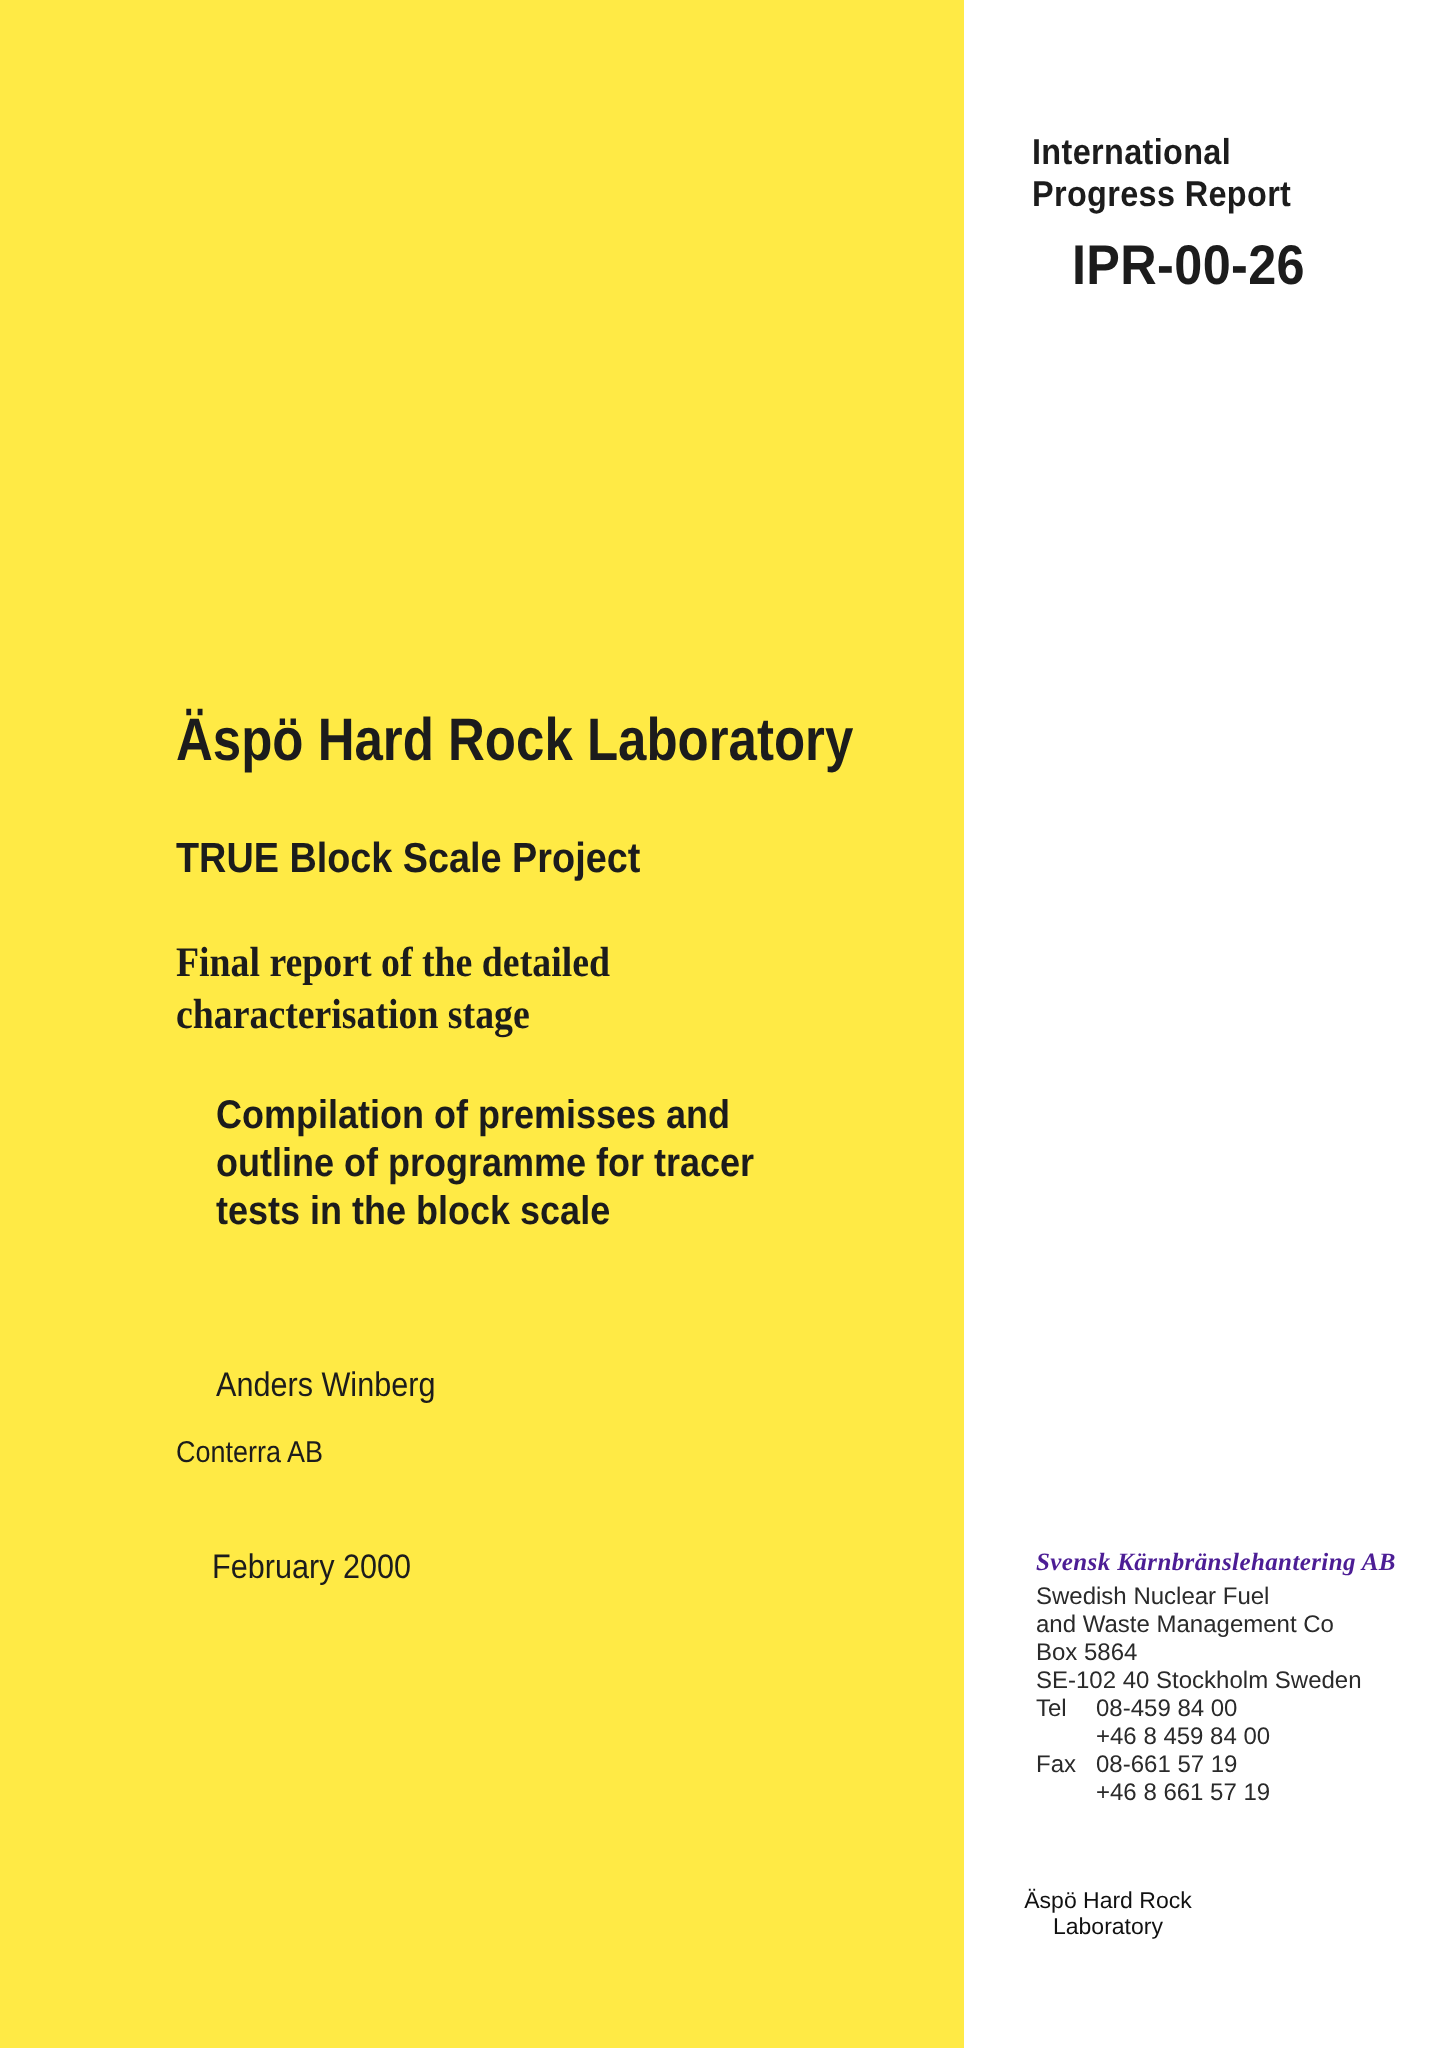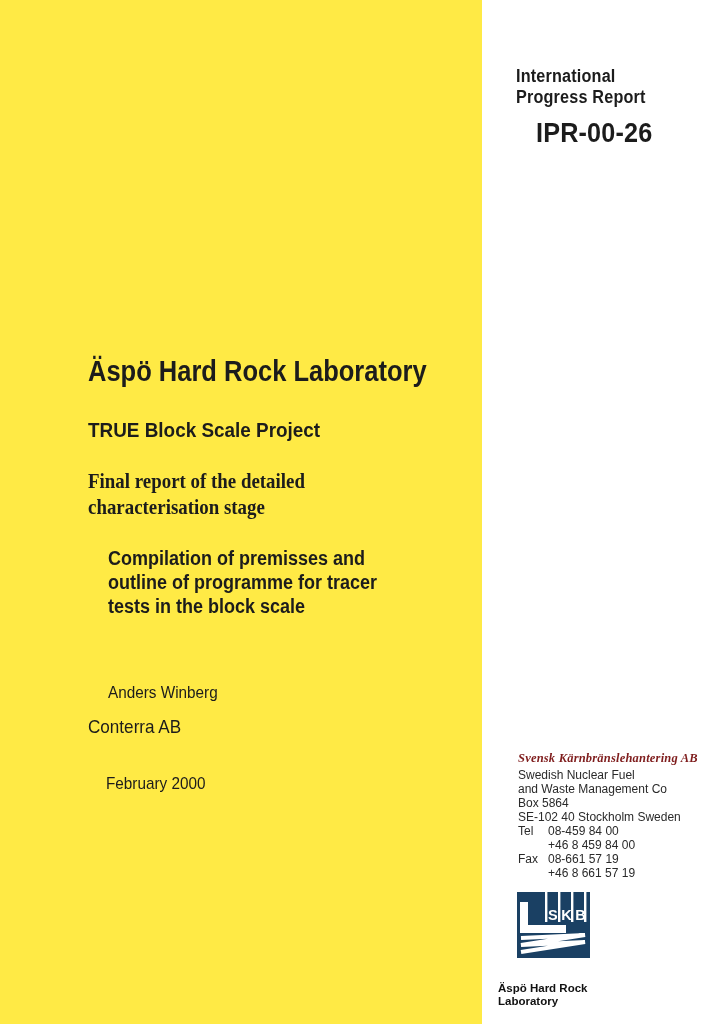--- a/index.html
+++ b/index.html
@@ -19,36 +19,36 @@
     line-height:21px;letter-spacing:.2px;}
   .report-number{position:absolute;left:536px;top:117px;font-size:28px;font-weight:bold;
     line-height:32px;letter-spacing:.2px;}
 
   .main-title{position:absolute;left:88px;top:354px;font-size:30px;font-weight:bold;line-height:34px;}
   .project-title{position:absolute;left:88px;top:417px;font-size:21px;font-weight:bold;line-height:26px;}
   .subtitle-1{position:absolute;left:88px;top:468px;font-size:21px;font-weight:bold;line-height:26px;font-family:Liberation Serif, serif;}
   .subtitle-2{position:absolute;left:88px;top:546px;font-size:20px;font-weight:bold;line-height:24px;margin-left:20px;}
 
   .author-name{position:absolute;left:88px;top:683px;font-size:17px;line-height:20px;margin-left:20px;}
-  .author-company{position:absolute;left:88px;top:717px;font-size:19px;line-height:20px;}
+  .author-company{position:absolute;left:88px;top:717px;font-size:15px;line-height:20px;}
   .report-date{position:absolute;left:88px;top:774px;font-size:17px;line-height:20px;margin-left:18px;}
 
   .address{position:absolute;left:518px;top:750px;font-size:12px;line-height:14px;color:#2a2a2a;}
   .address .company{
     font-family:"Liberation Serif","DejaVu Serif",serif;
     font-weight:bold;font-style:italic;font-size:12.5px;line-height:16px;
-    margin-bottom:2px;color:#7f1d1d;letter-spacing:.2px;white-space:nowrap;
+    margin-bottom:2px;color:#4c1d95;letter-spacing:.2px;white-space:nowrap;margin-top:23px;
   }
   .address .line{white-space:nowrap;}
   .telfax .row{display:flex;white-space:nowrap;}
   .telfax .lbl{width:30px;flex:0 0 30px;}
 
   .skb-logo{position:absolute;left:517px;top:892px;}
-  .logo-caption{position:absolute;left:498px;top:982px;width:112px;
-    font-size:11.5px;font-weight:bold;line-height:12.5px;white-space:pre-line;color:#111;}
+  .logo-caption{position:absolute;left:498px;top:945px;width:112px;text-align:center;
+    font-size:11.5px;font-weight:normal;line-height:12.5px;white-space:pre-line;color:#111;}
 </style>
 </head>
 <body>
 
 <div class="page">
 
   <div class="yellow-panel"></div>
   <div class="white-panel"></div>
 
   <div class="report-type">
@@ -110,33 +110,17 @@
         <span class="lbl">Fax</span>
         <span>08-661 57 19</span>
       </div>
       <div class="row">
         <span class="lbl"></span>
         <span>+46 8 661 57 19</span>
       </div>
     </div>
   </div>
 
-  <div class="skb-logo">
-    <svg width="73" height="66" viewBox="0 0 73 66" xmlns="http://www.w3.org/2000/svg">
-      <rect x="0" y="0" width="73" height="66" fill="#1A4063"></rect>
-
-      <rect x="28" y="0" width="2.4" height="30" fill="#ffffff"></rect>
-      <rect x="41" y="0" width="2.4" height="30" fill="#ffffff"></rect>
-      <rect x="54" y="0" width="2.4" height="30" fill="#ffffff"></rect>
-      <rect x="67" y="0" width="2.4" height="30" fill="#ffffff"></rect>
-
-      <text x="31" y="28" font-family="Liberation Sans, DejaVu Sans, sans-serif" font-size="14.5" font-weight="bold" fill="#ffffff" letter-spacing="3.5">SKB</text>
-
-      <path d="M3 10 H11 V33 H49 V41 H3 Z" fill="#ffffff"></path>
-
-      <polyline points="4,46 68,43 4,53 68,50 4,60" fill="none" stroke="#ffffff" stroke-width="4.2"></polyline>
-    </svg>
-  </div>
 
   <div class="logo-caption">Äspö Hard Rock
 Laboratory</div>
 
 </div>
 
 </body></html>

